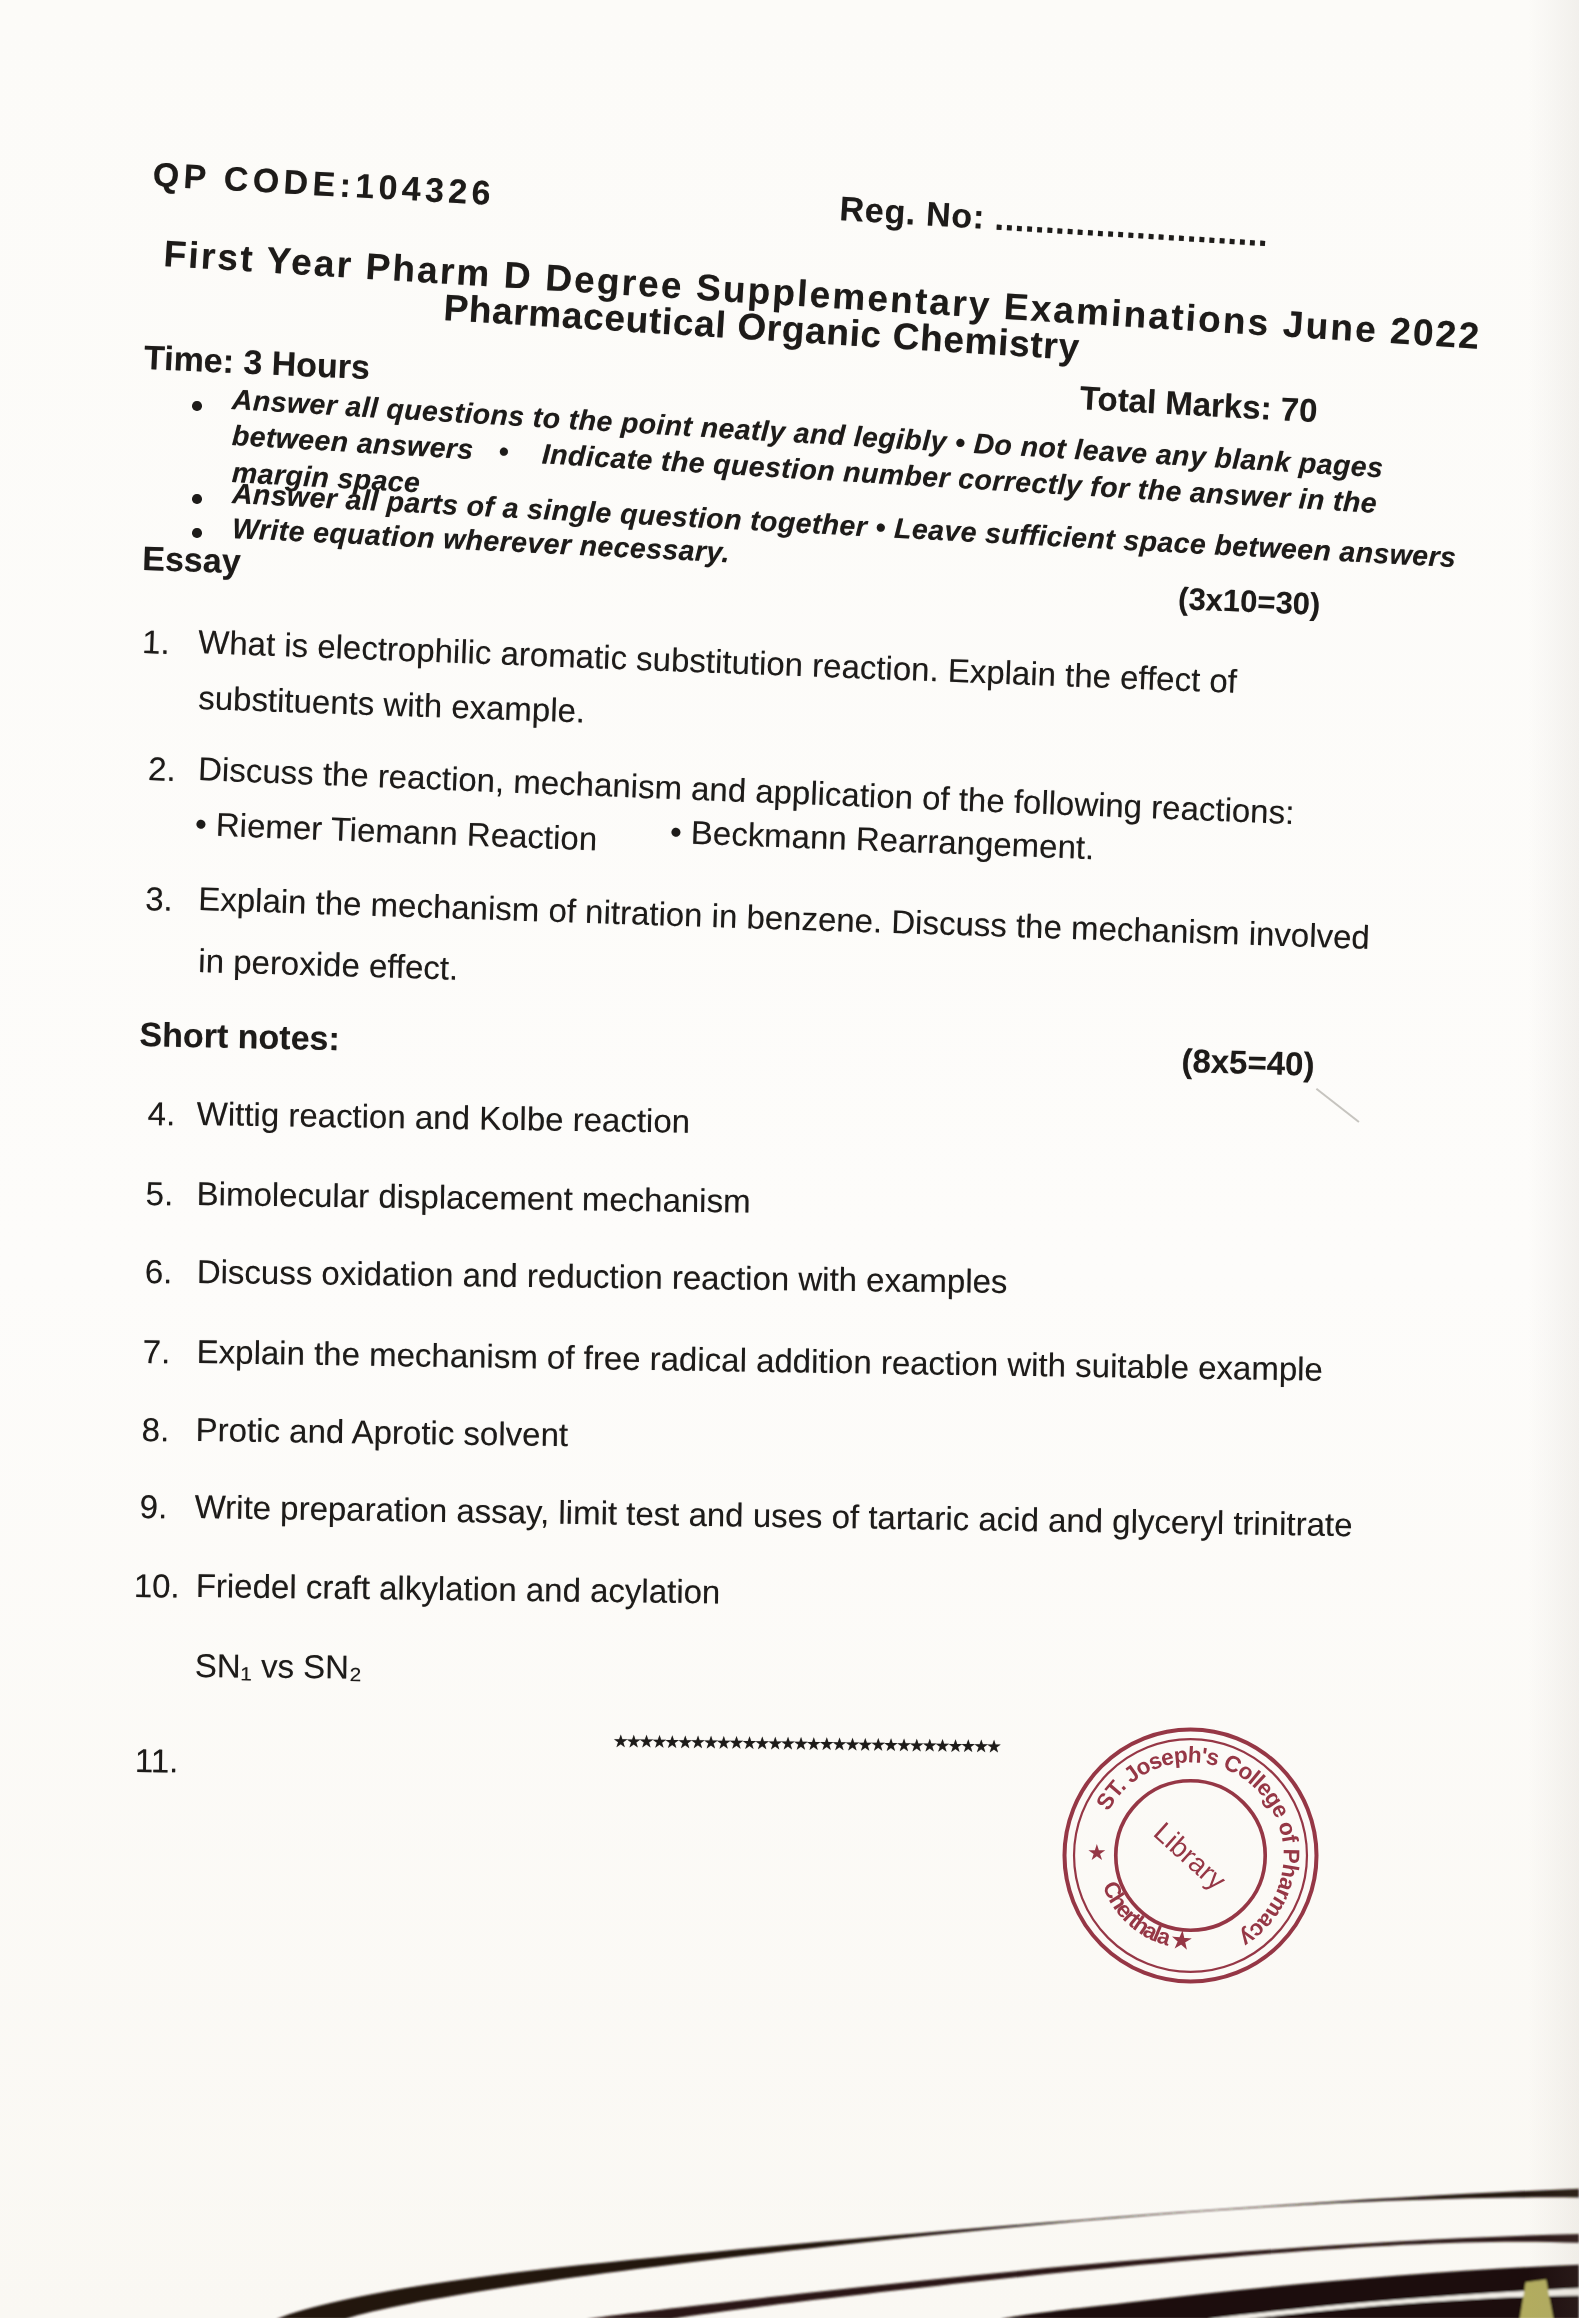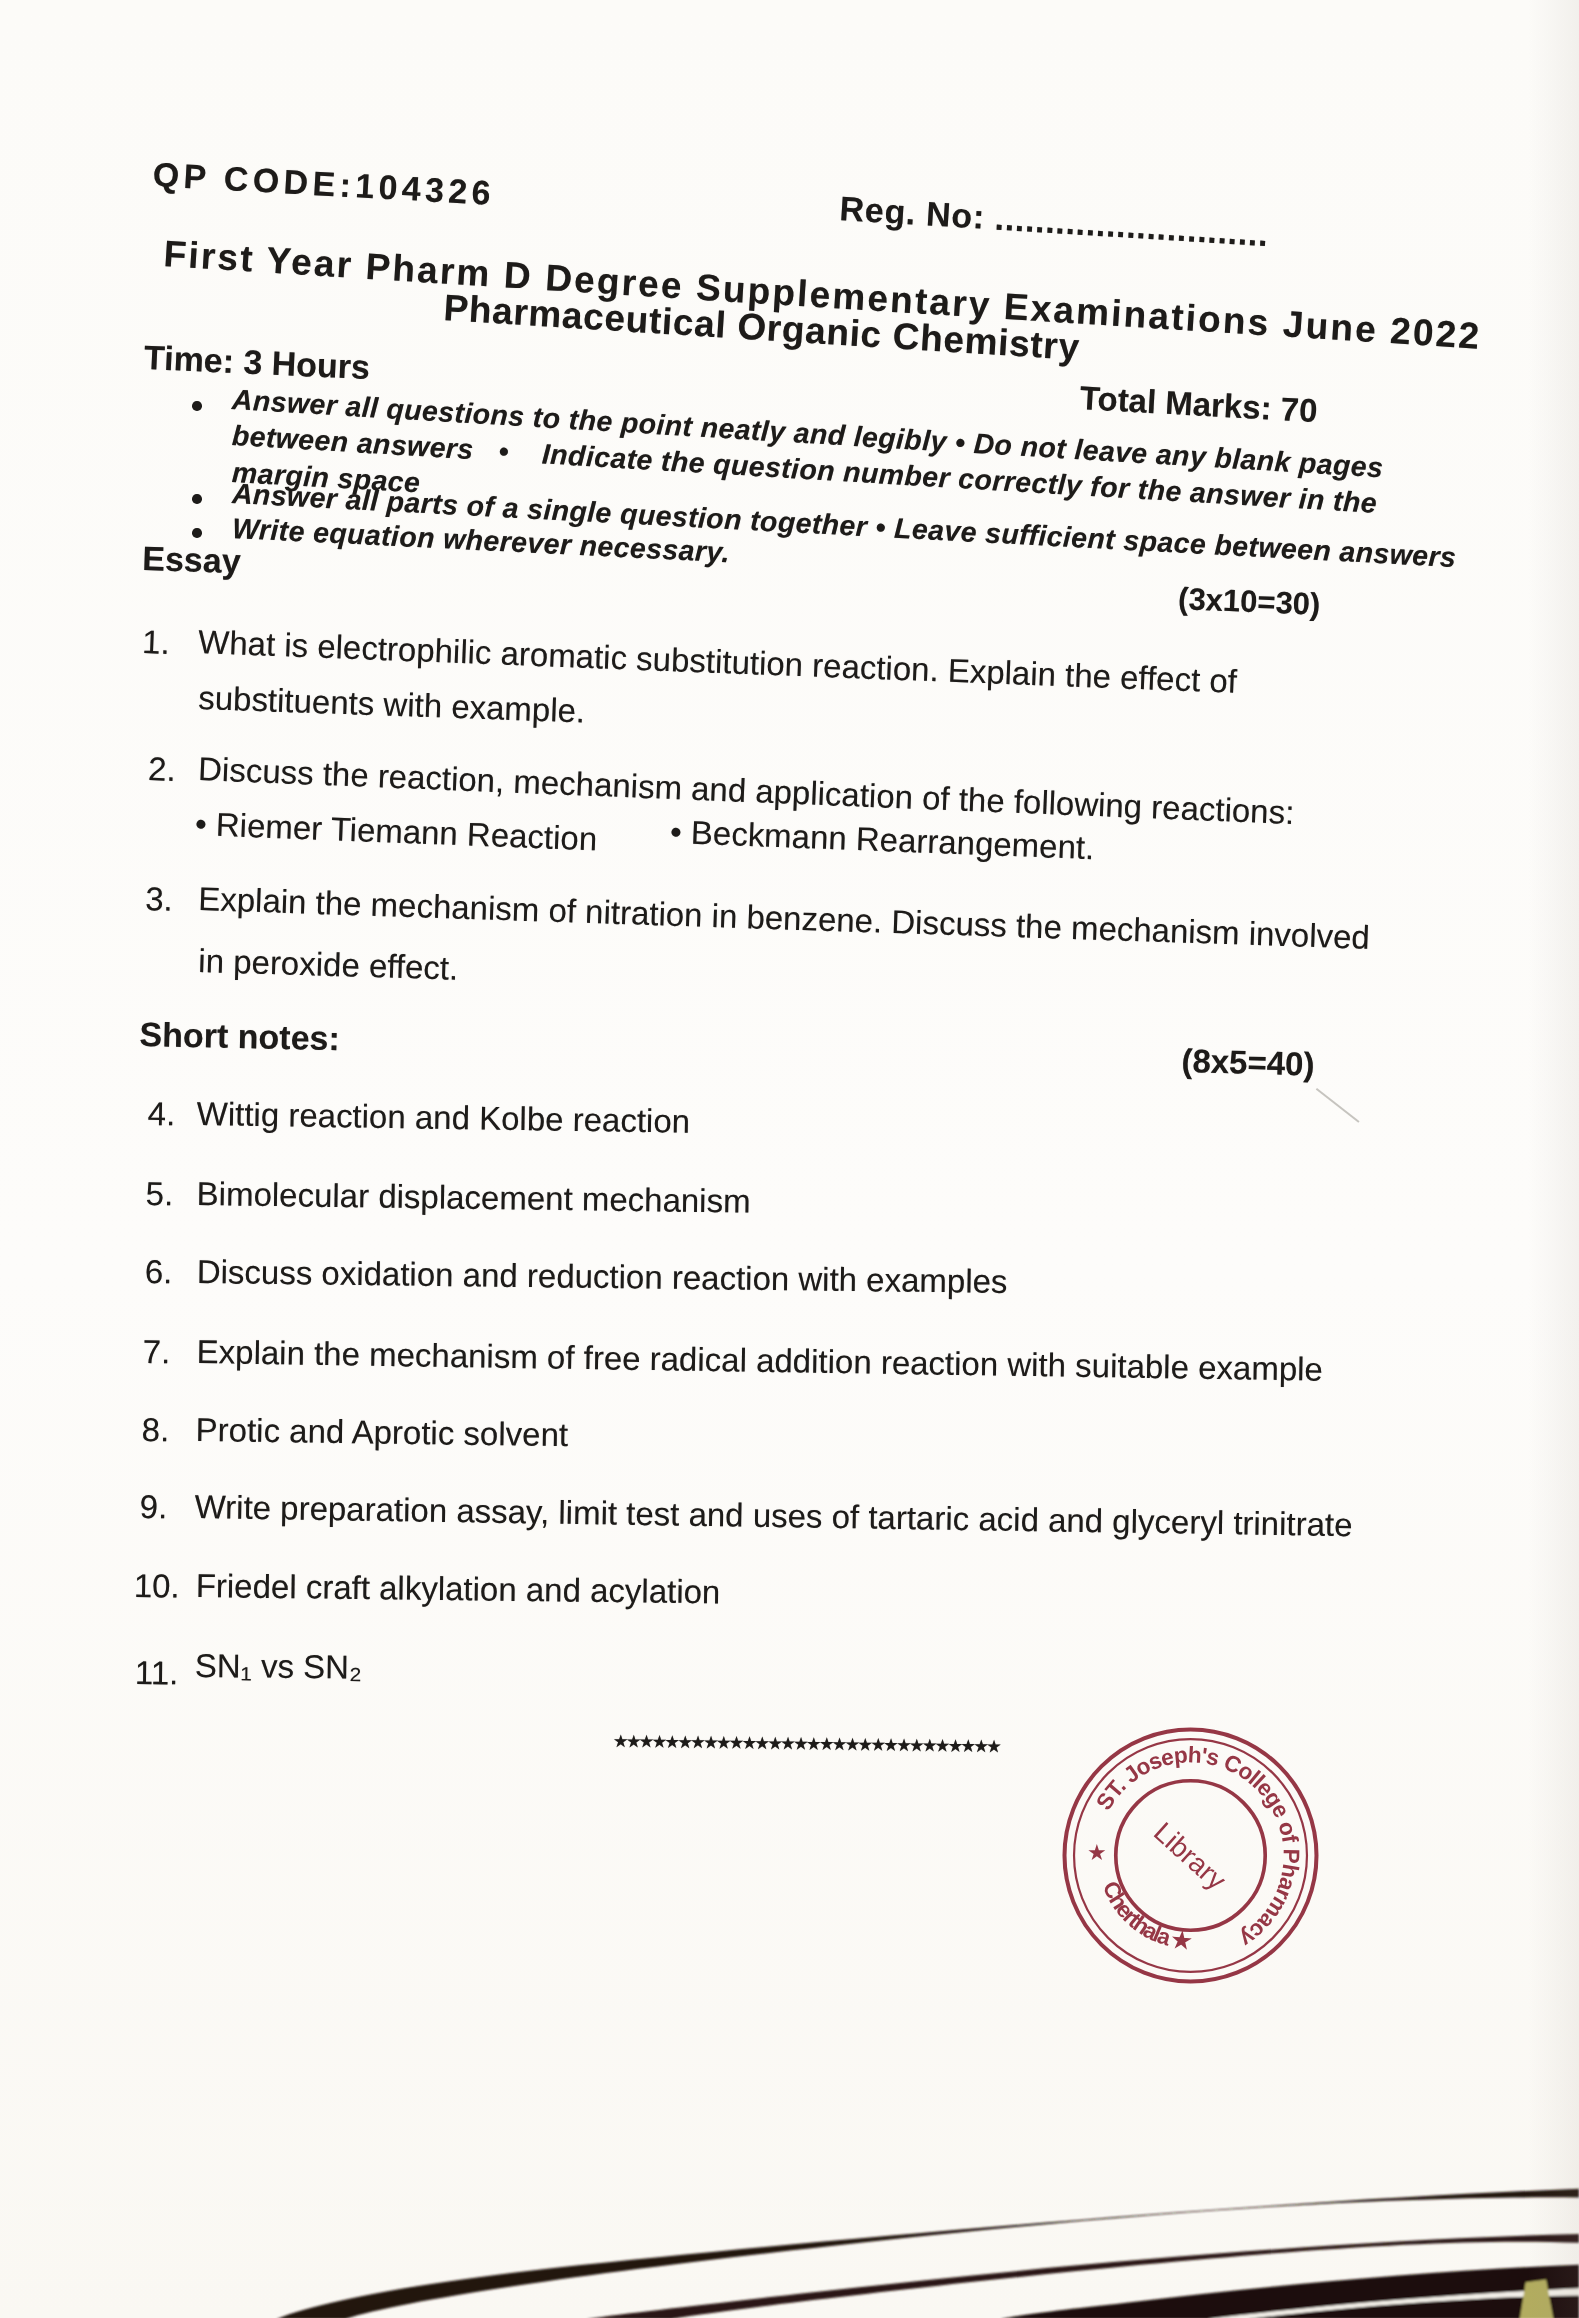--- a/index.html
+++ b/index.html
@@ -92,21 +92,21 @@
 
   <div class="t body-q" style="left:142px;top:1411px;transform:rotate(0.8deg);">8.</div>
   <div class="t body-q" style="left:196px;top:1411px;transform:rotate(0.8deg);">Protic and Aprotic solvent</div>
 
   <div class="t body-q" style="left:140px;top:1488px;transform:rotate(0.9deg);">9.</div>
   <div class="t body-q" style="left:195px;top:1488px;transform:rotate(0.9deg);">Write preparation assay, limit test and uses of tartaric acid and glyceryl trinitrate</div>
 
   <div class="t body-q" style="left:134px;top:1567px;transform:rotate(0.7deg);">10.</div>
   <div class="t body-q" style="left:196px;top:1567px;transform:rotate(0.7deg);">Friedel craft alkylation and acylation</div>
 
-  <div class="t body-q" style="left:135px;top:1654px;transform:rotate(0.5deg);">11.</div>
+  <div class="t body-q" style="left:135px;top:1742px;transform:rotate(0.5deg);">11.</div>
   <div class="t body-q" style="left:195px;top:1647px;transform:rotate(0.5deg);">SN₁ vs SN₂</div>
 
   <div class="t stars" style="left:613px;top:1731px;transform:rotate(0.8deg);">★★★★★★★★★★★★★★★★★★★★★★★★★★★★★★</div>
 
   <svg style="position:absolute;left:1044px;top:1709px;" width="293" height="293" viewBox="-200 -200 400 400">
     <defs>
       <filter id="inkblur" x="-10%" y="-10%" width="120%" height="120%">
         <feGaussianBlur stdDeviation="0.9"></feGaussianBlur>
       </filter>
       <path id="stArcTop" d="M -112.1 -59.6 A 127 127 0 1 1 59.6 112.1" fill="none"></path>

